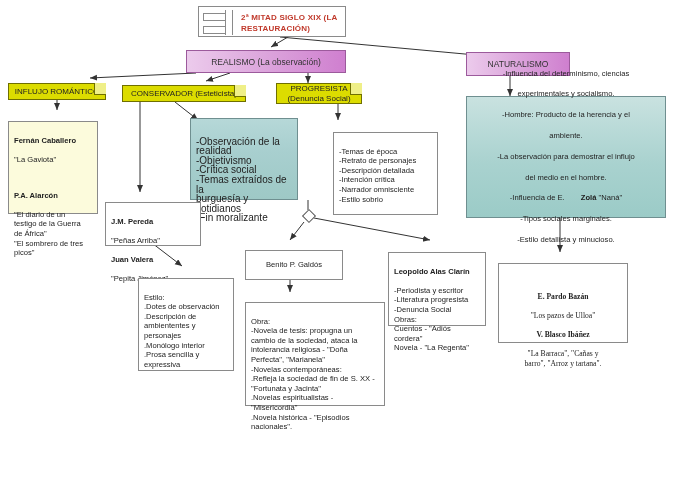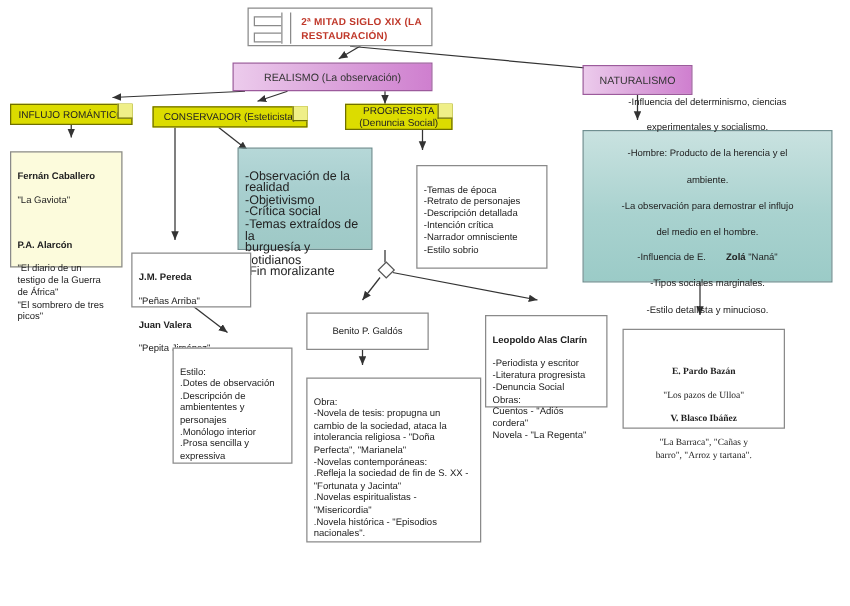--- a/index.html
+++ b/index.html
@@ -112,21 +112,21 @@
 (LA RESTAURACIÓN)</span>
     <span class="clamp" style="left:4px;top:6px;width:24px;height:6px;"></span>
     <span class="clamp" style="left:4px;top:19px;width:24px;height:6px;"></span>
     <span class="clamp" style="left:26px;top:3px;width:6px;height:25px;border-top:none;border-bottom:none;"></span>
   </div>
 
   <div class="node pink" style="left:186px;top:50px;width:160px;height:23px;">
     <span>REALISMO (La observación)</span>
   </div>
 
-  <div class="node pink" style="left:466px;top:52px;width:88px;height:24px;">
+  <div class="node pink" style="left:466px;top:52px;width:104px;height:24px;">
     <span>NATURALISMO</span>
   </div>
 
   <div class="node yellow" style="left:8px;top:83px;width:98px;height:17px;">
     <span>INFLUJO ROMÁNTICO</span>
     <span class="fold"></span>
   </div>
 
   <div class="node yellow" style="left:122px;top:85px;width:124px;height:17px;">
     <span>CONSERVADOR (Esteticista)</span>
@@ -163,21 +163,21 @@
 
   <div class="node panel" style="left:333px;top:124px;width:105px;height:83px;">
     <span>-Temas de época
 -Retrato de personajes
 -Descripción detallada
 -Intención crítica
 -Narrador omnisciente
 -Estilo sobrio</span>
   </div>
 
-  <div class="node teal-big" style="left:466px;top:104px;width:200px;height:122px;">
+  <div class="node teal-big" style="left:466px;top:96px;width:200px;height:122px;">
     <div>
       <div>-Influencia del determinismo, ciencias</div>
       <div>experimentales y socialismo.</div>
       <div>-Hombre: Producto de la herencia y el</div>
       <div>ambiente.</div>
       <div>-La observación para demostrar el influjo</div>
       <div>del medio en el hombre.</div>
       <div><span>-Influencia de E. </span><b>Zolá</b><span> "Naná"</span></div>
       <div>-Tipos sociales marginales.</div>
       <div>-Estilo detallista y minucioso.</div>
@@ -201,21 +201,21 @@
 personajes
 .Monólogo interior
 .Prosa sencilla y
 expressiva</span>
   </div>
 
   <div class="node panel mid" style="left:245px;top:242px;width:98px;height:30px;">
     <span>Benito P. Galdós</span>
   </div>
 
-  <div class="node panel" style="left:245px;top:294px;width:140px;height:132px;">
+  <div class="node panel" style="left:245px;top:294px;width:140px;height:104px;">
     <span>Obra:
 -Novela de tesis: propugna un
 cambio de la sociedad, ataca la
 intolerancia religiosa -  "Doña
 Perfecta", "Marianela"
 -Novelas contemporáneas:
 .Refleja la sociedad de fin de S. XX -
 "Fortunata y Jacinta"
 .Novelas espiritualistas -
 "Misericordia"

